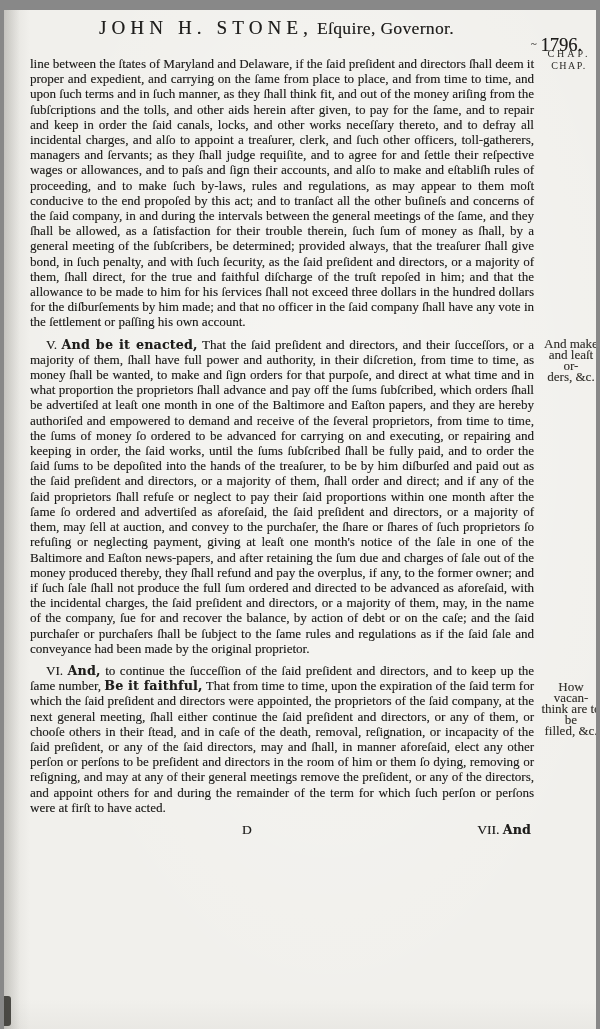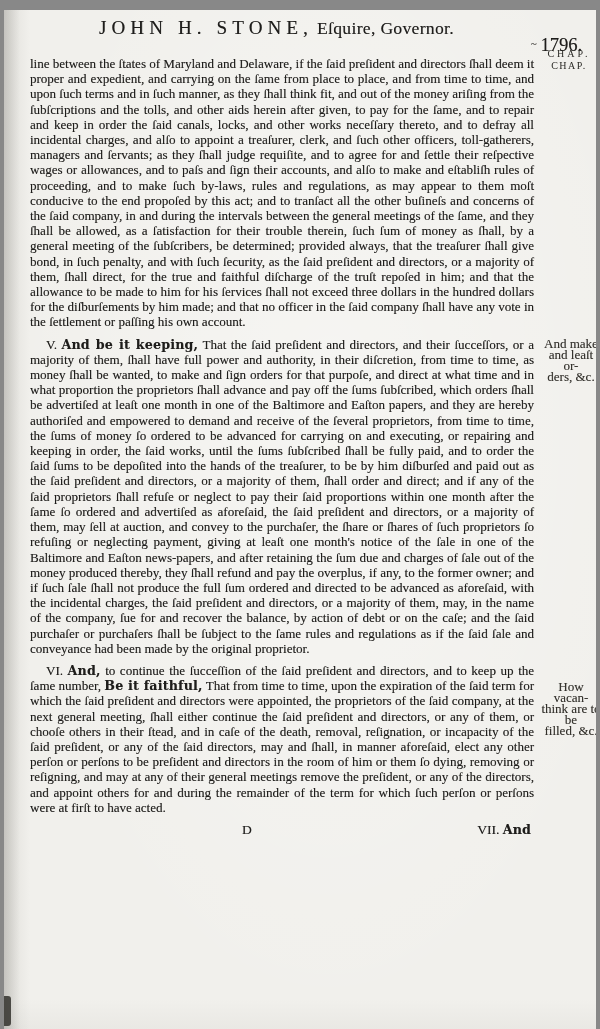--- a/index.html
+++ b/index.html
@@ -92,21 +92,21 @@
 
   <div class="text-col">
 
     <div class="para-row">
       <p class="para">line between the ſtates of Maryland and Delaware, if the ſaid preſident and directors ſhall deem it proper and expedient, and carrying on the ſame from place to place, and from time to time, and upon ſuch terms and in ſuch manner, as they ſhall think fit, and out of the money ariſing from the ſubſcriptions and the tolls, and other aids herein after given, to pay for the ſame, and to repair and keep in order the ſaid canals, locks, and other works neceſſary thereto, and to defray all incidental charges, and alſo to appoint a treaſurer, clerk, and ſuch other officers, toll-gatherers, managers and ſervants; as they ſhall judge requiſite, and to agree for and ſettle their reſpective wages or allowances, and to paſs and ſign their accounts, and alſo to make and eſtabliſh rules of proceeding, and to make ſuch by-laws, rules and regulations, as may appear to them moſt conducive to the end propoſed by this act; and to tranſact all the other buſineſs and concerns of the ſaid company, in and during the intervals between the general meetings of the ſame, and they ſhall be allowed, as a ſatisfaction for their trouble therein, ſuch ſum of money as ſhall, by a general meeting of the ſubſcribers, be determined; provided always, that the treaſurer ſhall give bond, in ſuch penalty, and with ſuch ſecurity, as the ſaid preſident and directors, or a majority of them, ſhall direct, for the true and faithful diſcharge of the truſt repoſed in him; and that the allowance to be made to him for his ſervices ſhall not exceed three dollars in the hundred dollars for the diſburſements by him made; and that no officer in the ſaid company ſhall have any vote in the ſettlement or paſſing his own account.</p>
     </div>
 
     <div class="para-row">
       <p class="para indent">
         <span>V.</span>
-        <span class="blackletter">And be it keeping,</span>
+        <span class="blackletter">And be it enacted,</span>
         <span>That the ſaid preſident and directors, and their ſucceſſors, or a majority of them, ſhall have full power and authority, in their diſcretion, from time to time, as money ſhall be wanted, to make and ſign orders for that purpoſe, and direct at what time and in what proportion the proprietors ſhall advance and pay off the ſums ſubſcribed, which orders ſhall be advertiſed at leaſt one month in one of the Baltimore and Eaſton papers, and they are hereby authoriſed and empowered to demand and receive of the ſeveral proprietors, from time to time, the ſums of money ſo ordered to be advanced for carrying on and executing, or repairing and keeping in order, the ſaid works, until the ſums ſubſcribed ſhall be fully paid, and to order the ſaid ſums to be depoſited into the hands of the treaſurer, to be by him diſburſed and paid out as the ſaid preſident and directors, or a majority of them, ſhall order and direct; and if any of the ſaid proprietors ſhall refuſe or neglect to pay their ſaid proportions within one month after the ſame ſo ordered and advertiſed as aforeſaid, the ſaid preſident and directors, or a majority of them, may ſell at auction, and convey to the purchaſer, the ſhare or ſhares of ſuch proprietors ſo refuſing or neglecting payment, giving at leaſt one month's notice of the ſale in one of the Baltimore and Eaſton news-papers, and after retaining the ſum due and charges of ſale out of the money produced thereby, they ſhall refund and pay the overplus, if any, to the former owner; and if ſuch ſale ſhall not produce the full ſum ordered and directed to be advanced as aforeſaid, with the incidental charges, the ſaid preſident and directors, or a majority of them, may, in the name of the company, ſue for and recover the balance, by action of debt or on the caſe; and the ſaid purchaſer or purchaſers ſhall be ſubject to the ſame rules and regulations as if the ſaid ſale and conveyance had been made by the original proprietor.</span>
       </p>
       <div class="margin-note first">
         <div>And make</div>
         <div>and leaſt or-</div>
         <div>ders, &amp;c.</div>
       </div>
     </div>
 
     <div class="para-row">

